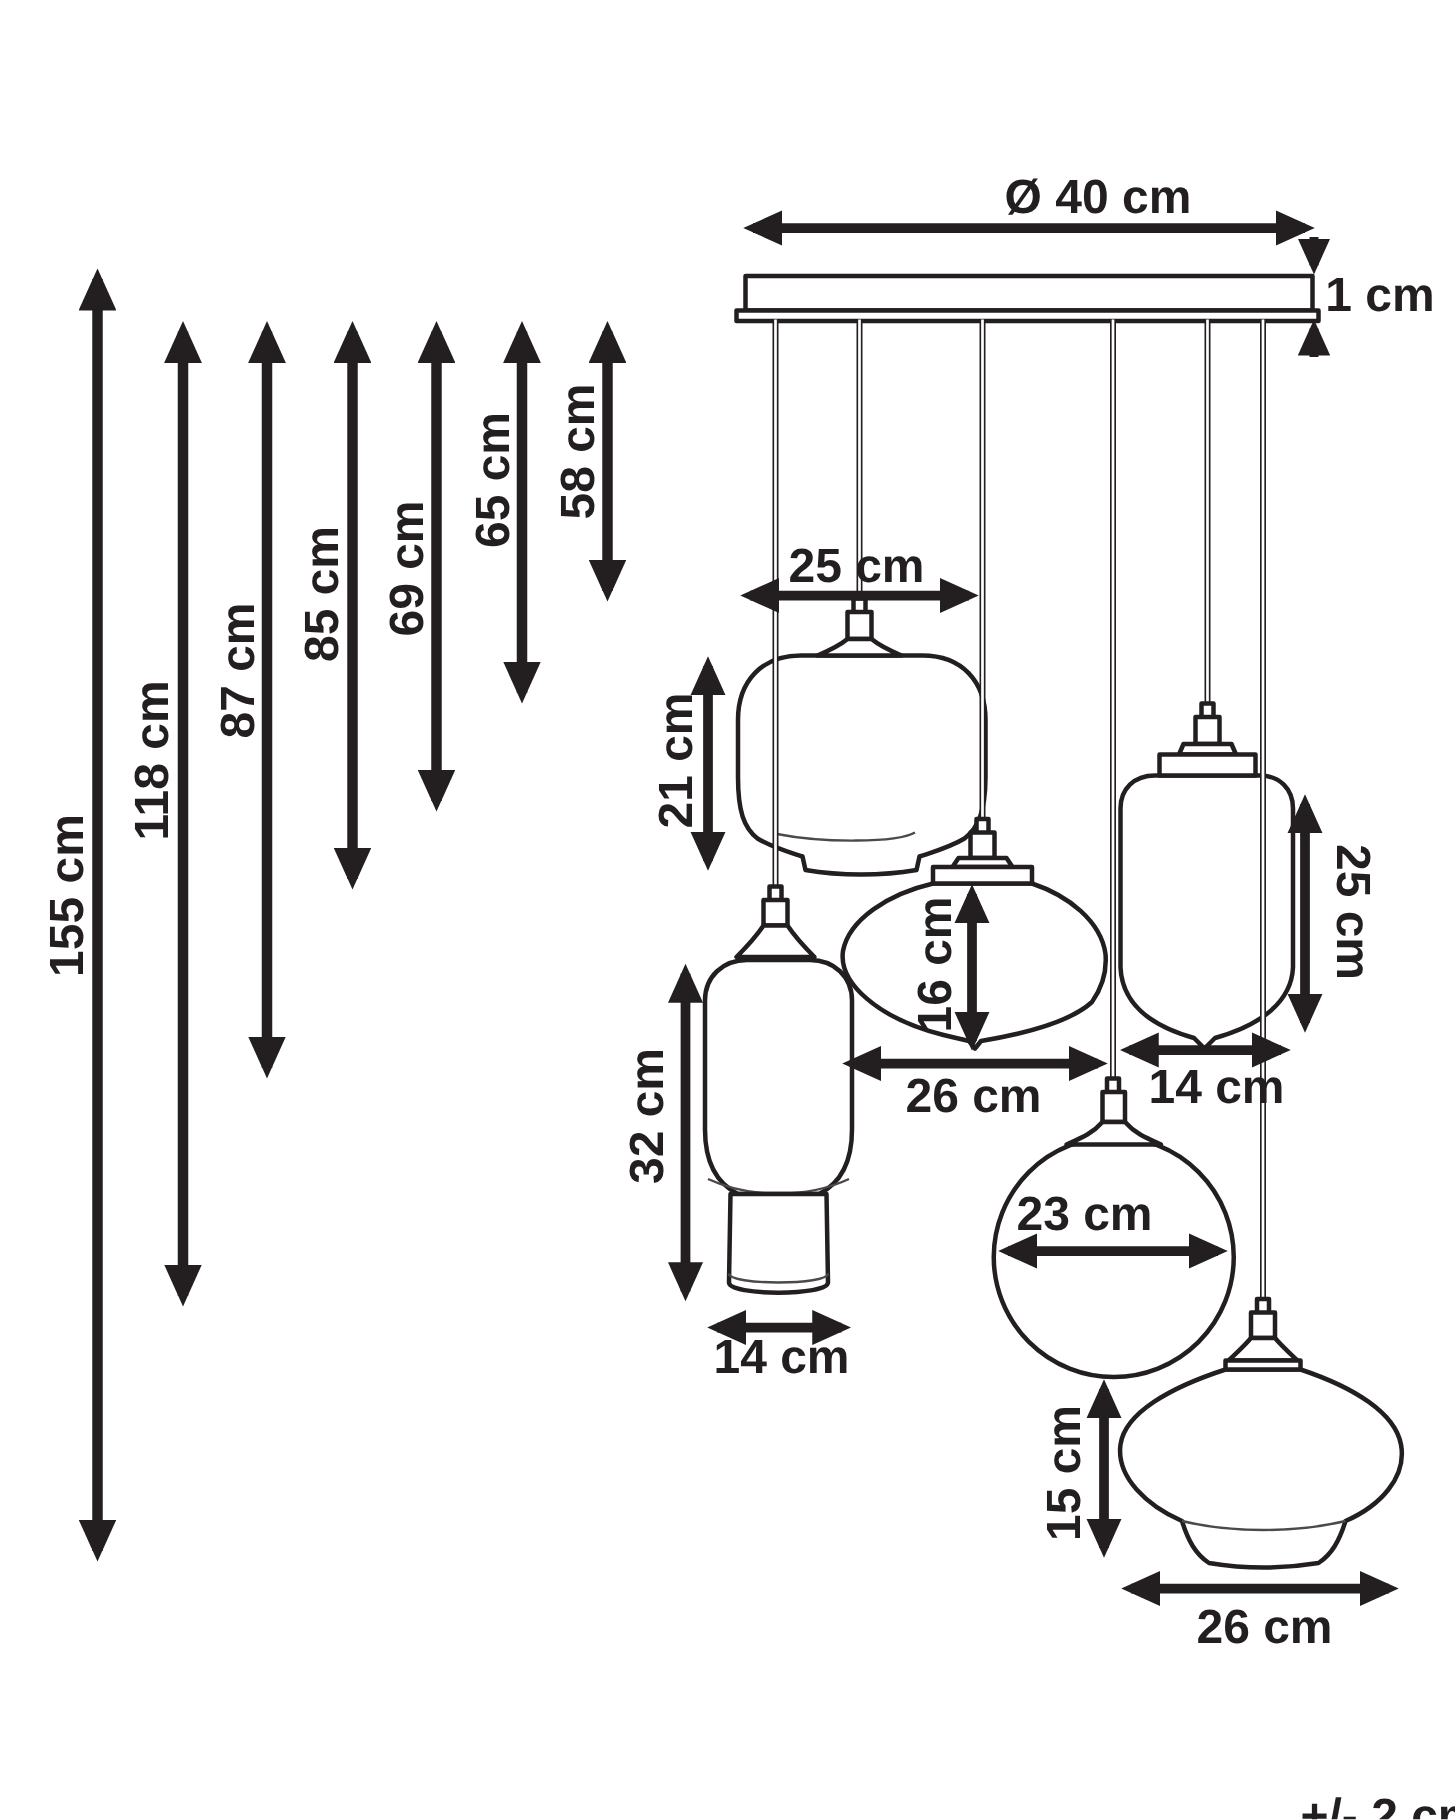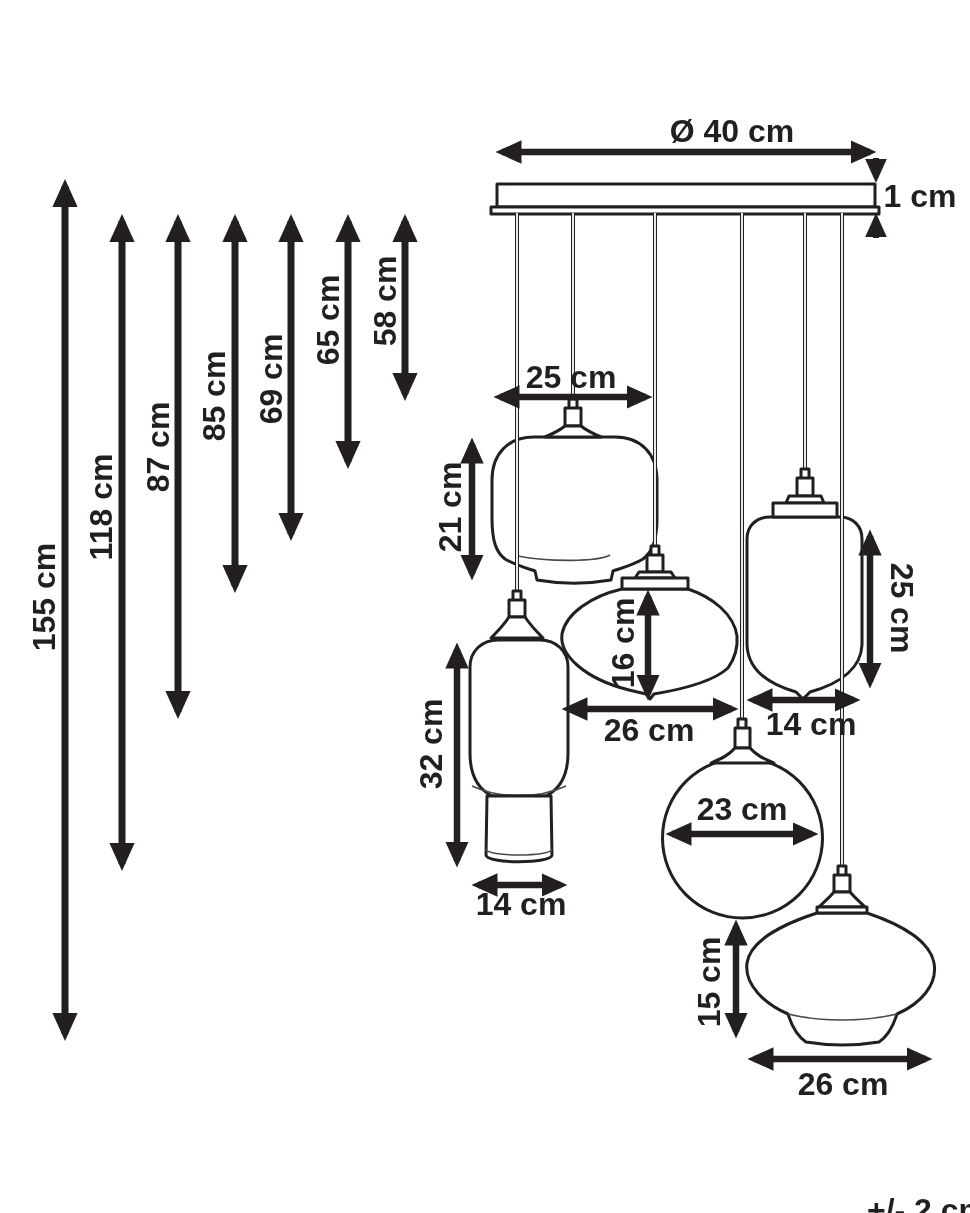--- a/index.html
+++ b/index.html
@@ -166,21 +166,21 @@
 
 <div class="dim-label rot-0" style="left:571px;top:377px;">25 cm</div>
 <div class="dim-label rot-ccw" style="left:450px;top:507px;">21 cm</div>
 
 <div class="dim-label rot-ccw" style="left:431px;top:744px;">32 cm</div>
 <div class="dim-label rot-0" style="left:521px;top:904px;">14 cm</div>
 
 <div class="dim-label rot-ccw" style="left:623px;top:643px;">16 cm</div>
 <div class="dim-label rot-0" style="left:649px;top:730px;">26 cm</div>
 
-<div class="dim-label rot-0" style="left:742px;top:809px;">23 cm</div>
+<div class="dim-label rot-0" style="left:723px;top:809px;">23 cm</div>
 
 <div class="dim-label rot-cw" style="left:902px;top:608px;">25 cm</div>
 <div class="dim-label rot-0" style="left:811px;top:724px;">14 cm</div>
 
 <div class="dim-label rot-ccw" style="left:709px;top:982px;">15 cm</div>
 <div class="dim-label rot-0" style="left:843px;top:1084px;">26 cm</div>
 
 <div class="dim-label rot-0" style="left:927px;top:1210px;">+/- 2 cm</div>
 
 </div>

